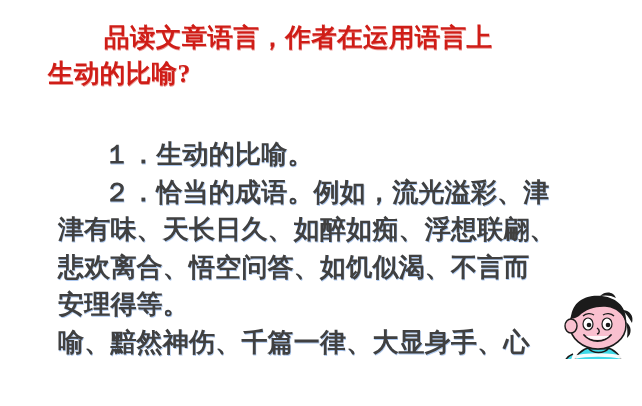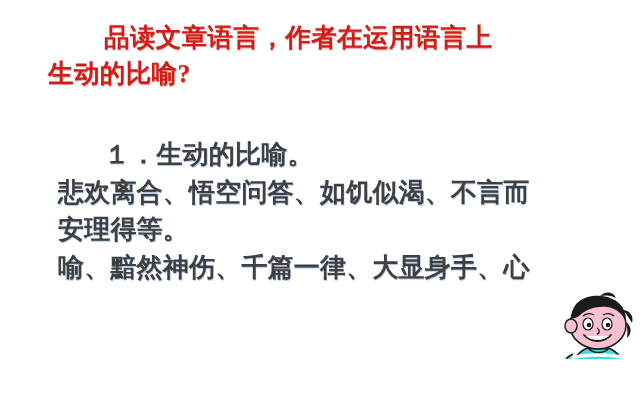--- a/index.html
+++ b/index.html
@@ -98,20 +98,22 @@
 
 <div id="slide">
 
   <div class="title-block">
     <div class="title-line first">品读文章语言，作者在运用语言上</div>
     <div class="title-line">生动的比喻?</div>
   </div>
 
   <div class="body-block">
     <div class="body-line indent-1">１．生动的比喻。</div>
+    <div class="body-line indent-2">２．恰当的成语。例如，流光溢彩、津</div>
+    <div class="body-line flush">津有味、天长日久、如醉如痴、浮想联翩、</div>
     <div class="body-line flush">悲欢离合、悟空问答、如饥似渴、不言而</div>
     <div class="body-line flush">安理得等。</div>
     <div class="body-line flush">喻、黯然神伤、千篇一律、大显身手、心</div>
   </div>
 
   <div class="mascot">
     <svg viewBox="0 0 92 114" width="92" height="114" aria-hidden="true">
 
       <ellipse cx="47" cy="104" rx="27" ry="16" fill="#3aa832" stroke="#1b1b1b" stroke-width="1.4"></ellipse>
 

